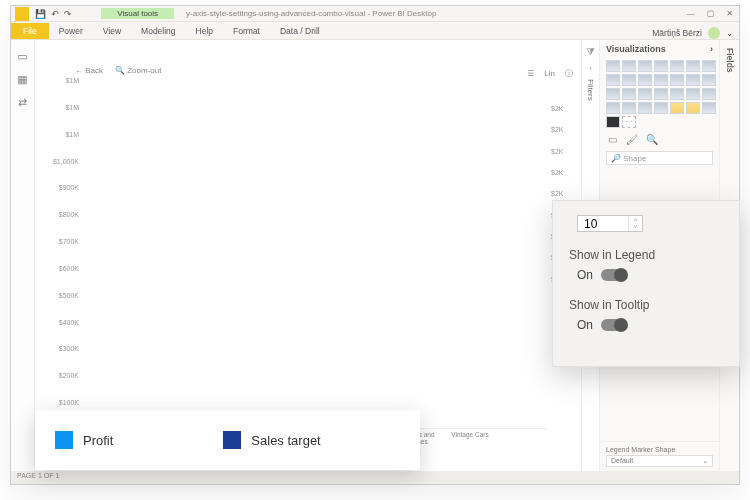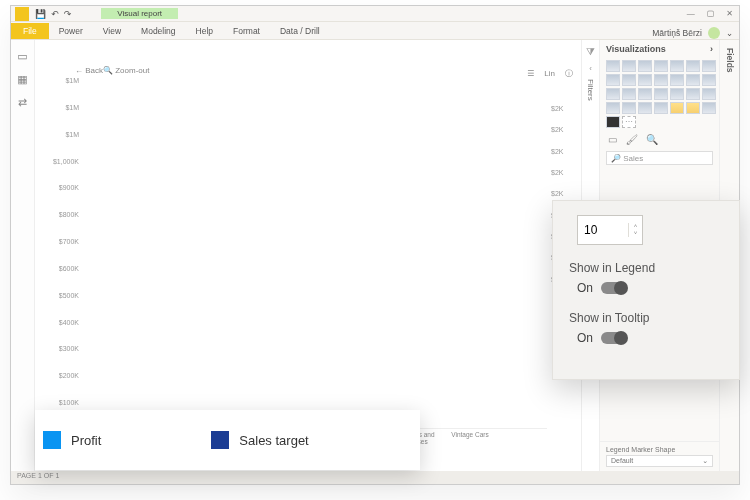--- a/index.html
+++ b/index.html
@@ -35,69 +35,70 @@
   .tool-icons { display:flex; gap:8px; padding:4px 8px; color:#888; font-size:10px; }
   .search { margin:2px 6px; border:1px solid #ddd; height:14px; display:flex; align-items:center; padding:0 4px; color:#999; font-size:8px; background:#fff; }
   .legend-prop { margin-top:auto; padding:4px 6px; font-size:7px; color:#777; border-top:1px solid #eee; }
   .legend-prop .val { border:1px solid #ddd; padding:1px 4px; margin-top:2px; background:#fff; display:flex; justify-content:space-between; }
   .fields-rail { width:20px; border-left:1px solid #eee; background:#faf9f7; display:flex; justify-content:center; padding-top:8px; }
   .fields-rail .label { writing-mode:vertical-rl; font-size:8.5px; color:#666; font-weight:600; }
   
   .back-row { position:absolute; top:6px; left:10px; display:flex; align-items:center; gap:10px; font-size:8px; color:#777; }
   .back-row .back { border:1px solid #ddd; padding:1px 6px; }
   .crumb { color:#888; letter-spacing:0.3px; border-left:1px solid #ddd; padding-left:8px; }
-  .toolbar2 { position:absolute; top:26px; left:40px; font-size:8px; color:#888; display:flex; align-items:center; }
+  .toolbar2 { position:absolute; top:26px; left:40px; font-size:8px; color:#888; display:flex; align-items:center; gap:12px; }
   .top-right-icons { position:absolute; top:28px; right:8px; font-size:8px; color:#888; display:flex; gap:10px; align-items:center; }
   
   .chart { position:absolute; top:40px; left:10px; right:6px; bottom:20px; }
   .yaxis-l { position:absolute; left:0; top:0; bottom:22px; width:38px; font-size:7px; color:#999; }
   .yaxis-l div { position:absolute; right:4px; transform:translateY(-50%); }
   .yaxis-r { position:absolute; right:0; top:0; bottom:22px; width:26px; font-size:7px; color:#999; }
   .yaxis-r div { position:absolute; left:2px; transform:translateY(-50%); }
   .plot { position:absolute; left:40px; right:28px; top:0; bottom:22px; border-bottom:1px solid #eee; }
   .bars { position:absolute; left:0; right:0; bottom:0; top:0; display:flex; align-items:flex-end; justify-content:space-around; }
   .seg-top { background:#1e3a8a; background:#1c3b8a; }
   .seg-top { background:#1b3d94; }
   .seg-bot { background:#0994f2; }
   .seg { width:100%; }
   .stack { display:flex; flex-direction:column-reverse; width:42px; }
   .xaxis { position:absolute; left:40px; right:28px; bottom:0; height:22px; display:flex; justify-content:space-around; }
   .xaxis span { font-size:6.5px; color:#888; padding-top:2px; text-align:center; width:52px; }
   
   .status { position:absolute; bottom:0; left:0; right:0; height:13px; background:#efede9; font-size:7px; color:#888; padding:1px 6px; }
   
-  .legend-card { position:absolute; left:35px; bottom:30px; width:385px; height:60px; background:#fff; box-shadow:0 6px 22px rgba(0,0,0,0.18); display:flex; align-items:center; padding:0 8px; gap:110px; }
+  .legend-card { position:absolute; left:35px; bottom:30px; width:385px; height:60px; background:#fff; box-shadow:0 6px 22px rgba(0,0,0,0.18); display:flex; align-items:center; padding:0 20px; gap:110px; }
   .legend-item { display:flex; align-items:center; gap:10px; font-size:13px; color:#333; }
   .swatch { width:18px; height:18px; }
   .sw-blue { background:#0994f2; }
   .sw-dark { background:#1b3d94; }
   
   .prop-panel { position:absolute; right:10px; top:200px; width:188px; background:#f3f2f0; border:1px solid #e3e1dd; box-shadow:0 10px 28px rgba(0,0,0,0.18); padding:14px 16px 18px; font-size:12px; color:#444; }
   .prop-panel .grp { margin-bottom:16px; }
   .prop-panel .lbl { color:#555; margin-bottom:6px; font-size:12px; }
-  .numbox { display:inline-flex; border:1px solid #c9c7c2; background:#fff; height:30px; align-items:center; margin-left:8px; }
+  .numbox { display:inline-flex; border:1px solid #c9c7c2; background:#fff; height:17px; align-items:center; margin-left:8px; }
   .numbox input { border:none; width:50px; padding:0 6px; font-size:12px; outline:none; }
   .numbox .spin { width:14px; display:flex; flex-direction:column; font-size:6px; color:#888; line-height:7px; align-items:center; border-left:1px solid #e0ded8; }
   .toggle { display:flex; align-items:center; gap:8px; margin-left:8px; }
   .switch { width:26px; height:12px; background:#8a8a8a; border-radius:6px; position:relative; }
   .switch::after { content:""; position:absolute; right:-1px; top:-1px; width:14px; height:14px; background:#555; border-radius:50%; }
 </style>
 </head>
 <body>
 
 <div class="outer">
 
   <div class="titlebar">
     <div class="app-icon"></div>
     <div class="qat">
       <span>💾</span>
       <span>↶</span>
       <span>↷</span>
     </div>
-    <div class="vis-tools-tab">Visual report</div>
+    <div class="vis-tools-tab">Visual tools</div>
+    <div class="doc-title">y-axis-style-settings-using-advanced-combo-visual - Power BI Desktop</div>
     <div class="win-ctrls">
       <span>—</span>
       <span>▢</span>
       <span>✕</span>
     </div>
   </div>
 
   <div class="ribbon">
     <div class="tab file">File</div>
     <div class="tab">Power</div>
@@ -255,21 +256,21 @@
           <span></span>
         <span class="dark"></span>
           <span style="background:#fff;border:1px dashed #bbb;color:#999;font-size:8px;text-align:center;">⋯</span>
       </div>
       <div class="tool-icons">
         <span>▭</span>
         <span>🖌</span>
         <span>🔍</span>
       </div>
       <div class="search">
-        <span>🔎</span>&nbsp;<span>Sales</span>
+        <span>🔎</span>&nbsp;<span>Shape</span>
       </div>
       <div class="legend-prop">
         <div>Legend Marker Shape</div>
         <div class="val">
           <span>Default</span>
           <span>⌄</span>
         </div>
       </div>
     </div>
 

